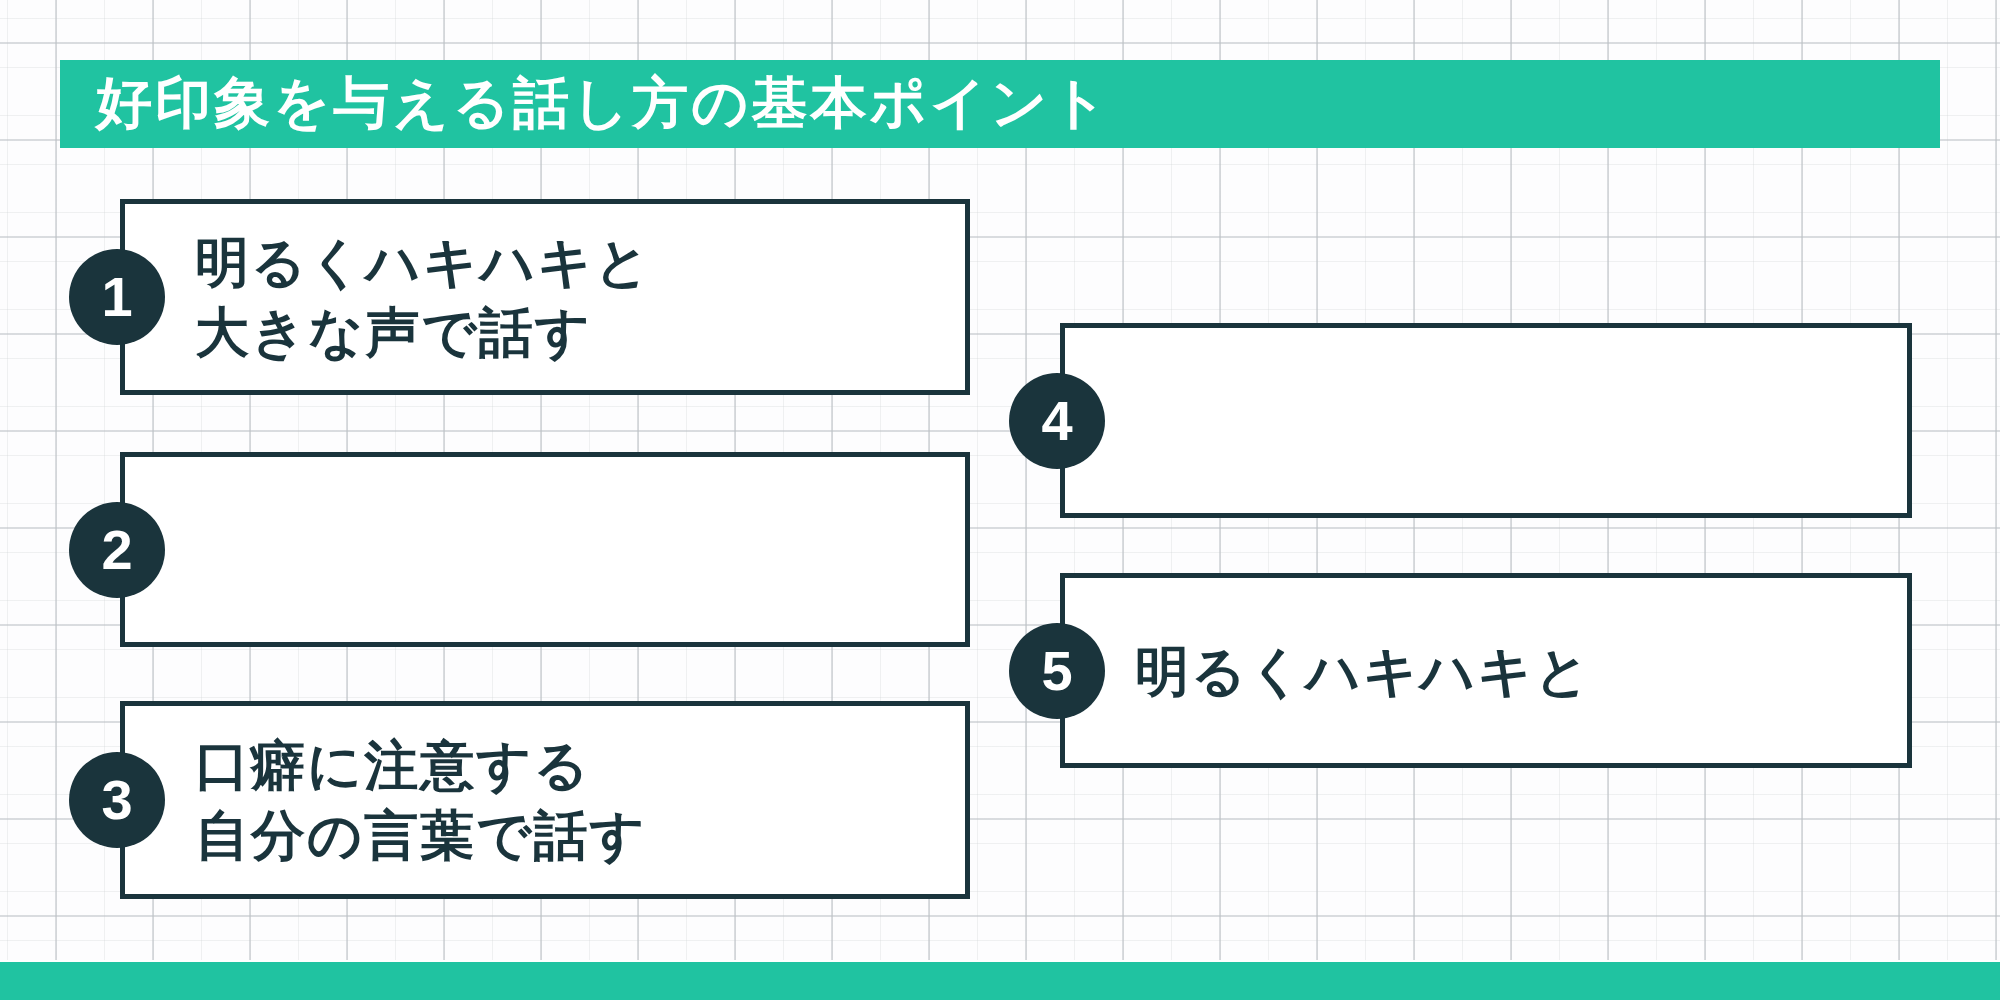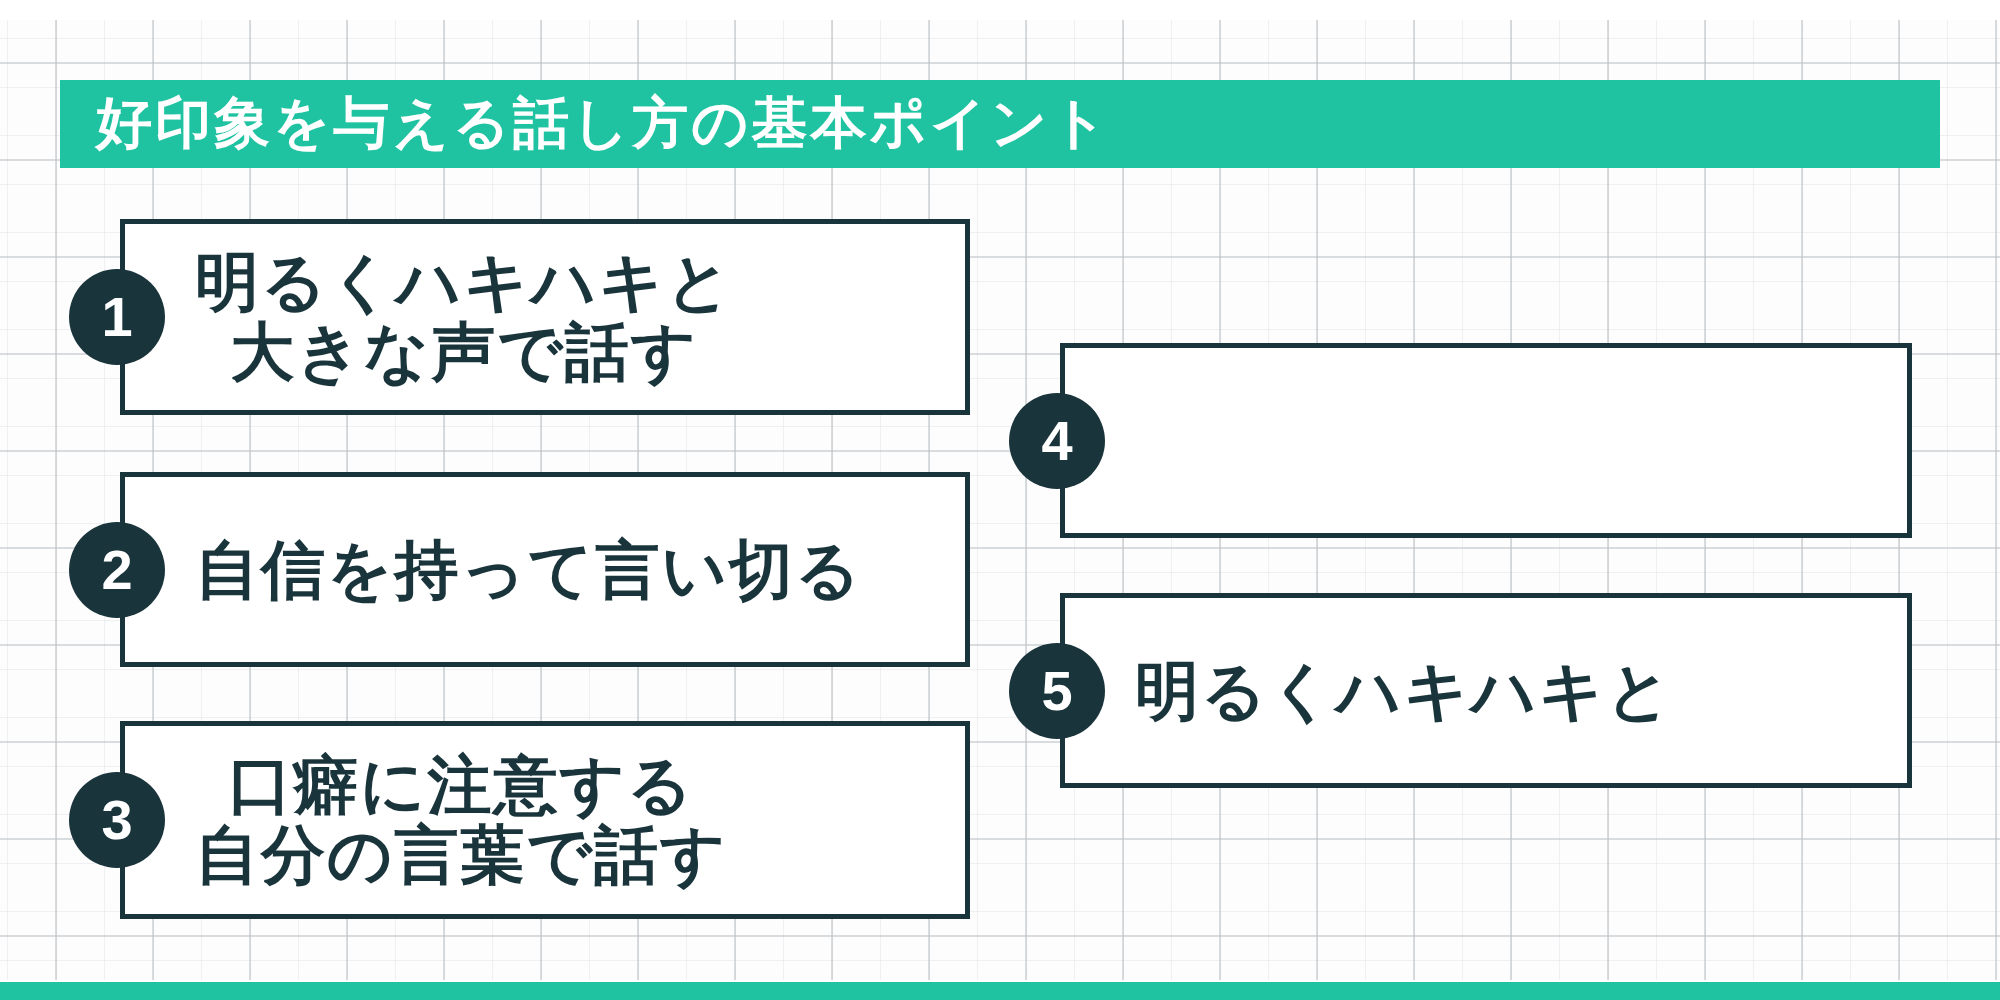--- a/index.html
+++ b/index.html
@@ -11,21 +11,20 @@
   #canvas {
     position: relative;
     width: 2000px; height: 960px;
     background-color: #fdfdfe;
     background-image:
       repeating-linear-gradient(to right,  rgba(188,193,197,0.55) 0 2px, transparent 2px 97px),
       repeating-linear-gradient(to bottom, rgba(188,193,197,0.55) 0 2px, transparent 2px 97px),
       repeating-linear-gradient(to right,  rgba(205,209,212,0.30) 0 1px, transparent 1px 48.5px),
       repeating-linear-gradient(to bottom, rgba(205,209,212,0.30) 0 1px, transparent 1px 48.5px);
     background-position: 55px 0, 0 42px, 7px 0, 0 18px;
-    margin-top: 20px;
   }
   .header-bar {
     position: absolute;
     left: 60px; top: 60px;
     width: 1880px; height: 88px;
     display: flex; align-items: center;
     padding-left: 36px;
     box-sizing: border-box;
   }
   .header-bar .title-text {
@@ -39,26 +38,25 @@
     position: absolute;
     background: #ffffff;
     border: 5px solid #1a343c;
     box-sizing: border-box;
     display: flex;
     align-items: center;
   }
   .point-text {
     padding-left: 70px;
     color: #1a343c;
-    font-size: 64px;
+    font-size: 54px;
     font-weight: 900;
     line-height: 70px;
     letter-spacing: 2px;
     white-space: pre-line;
-    text-align: center;
   }
   .num-circle {
     position: absolute;
     left: -56px;
     top: 50%;
     transform: translateY(-50%);
     width: 96px; height: 96px;
     border-radius: 50%;
     background: #1a343c;
     display: flex;
@@ -91,21 +89,20 @@
       <span class="num-text">1</span>
     </div>
     <div class="point-text">明るくハキハキと
 大きな声で話す</div>
   </div>
 
   <div class="point-box" style="left:120px; top:452px; width:850px; height:195px;">
     <div class="num-circle">
       <span class="num-text">2</span>
     </div>
-    <div class="point-text">自信を持って言い切る</div>
   </div>
 
   <div class="point-box" style="left:120px; top:701px; width:850px; height:198px;">
     <div class="num-circle">
       <span class="num-text">3</span>
     </div>
     <div class="point-text">口癖に注意する
 自分の言葉で話す</div>
   </div>
 

